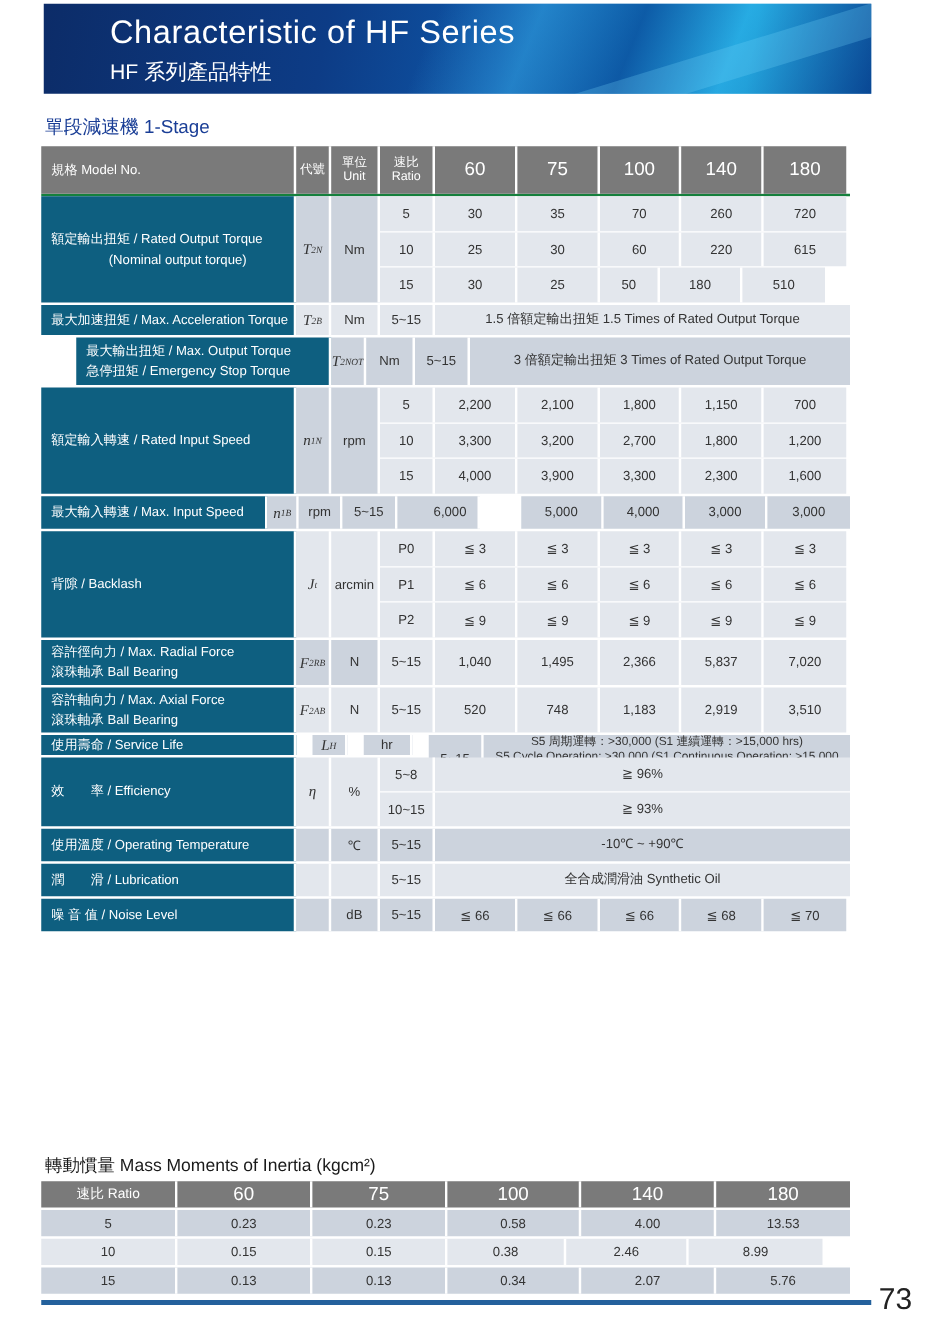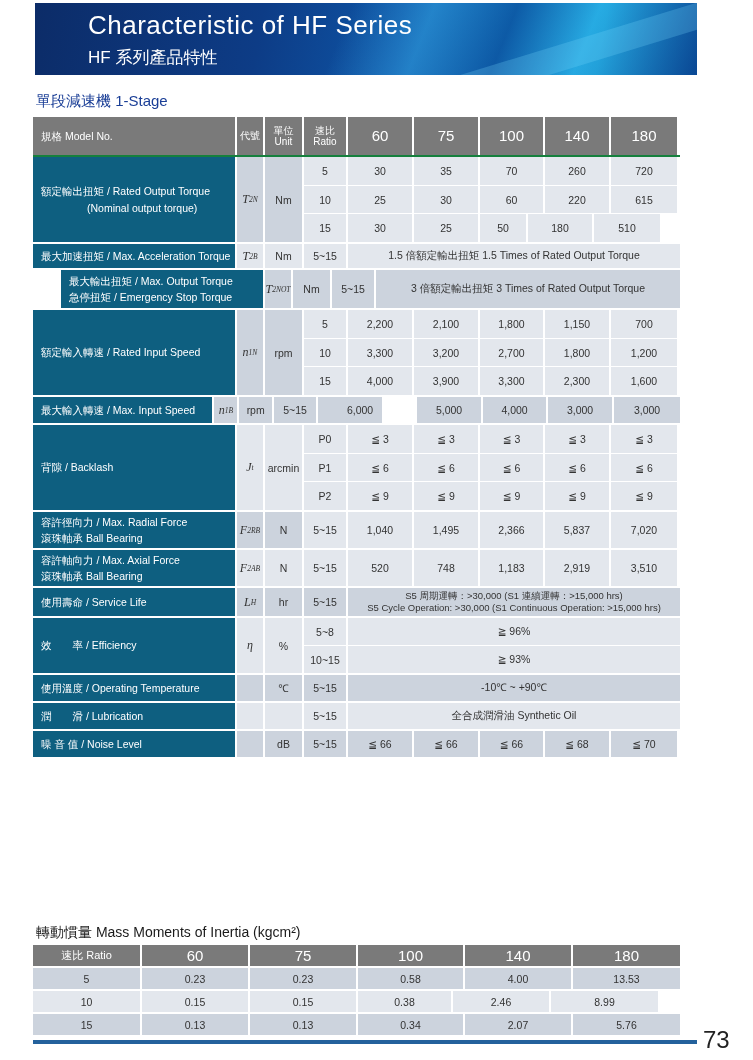--- a/index.html
+++ b/index.html
@@ -284,21 +284,21 @@
         <div class="subrow">
           <div class="cell ratio shade-light" style="width: 44px;">5~15</div>
           <div class="cell val shade-light" style="width: 66px;">520</div>
           <div class="cell val shade-light" style="width: 66px;">748</div>
           <div class="cell val shade-light" style="width: 65px;">1,183</div>
           <div class="cell val shade-light" style="width: 66px;">2,919</div>
           <div class="cell val shade-light" style="width: 66px;">3,510</div>
         </div>
       </div>
     </div>
-    <div class="trow" style="height: 30px;">
+    <div class="trow" style="height: 18px; gap: 13px;">
       <div class="cell lbl" style="width: 204px;">
         <span>使用壽命 / Service Life</span>
       </div>
       <div class="cell sym shade-dark" style="width: 28px;">
         <span>L</span>
         <sub>H</sub>
       </div>
       <div class="cell unitc shade-dark" style="width: 39px;">hr</div>
       <div class="subs">
         <div class="subrow">

